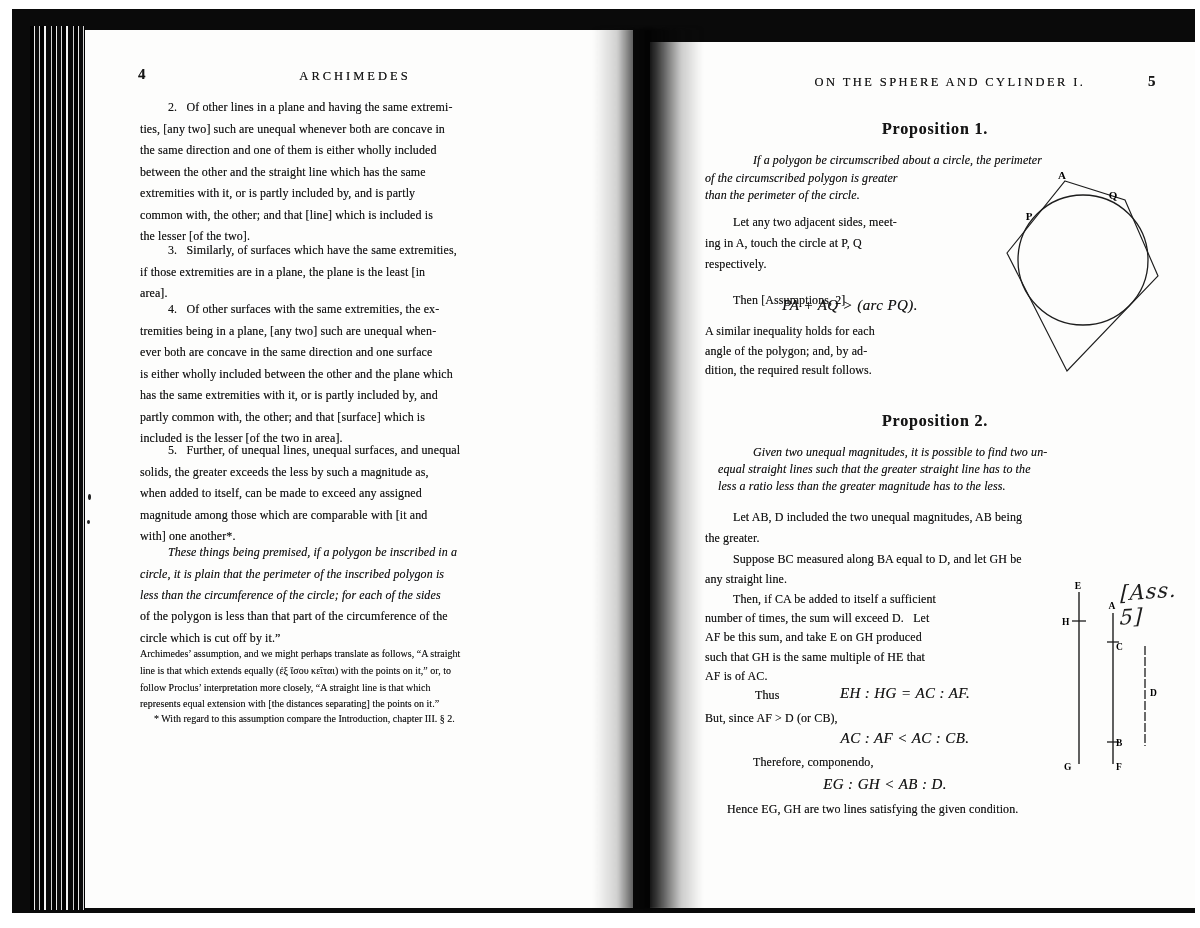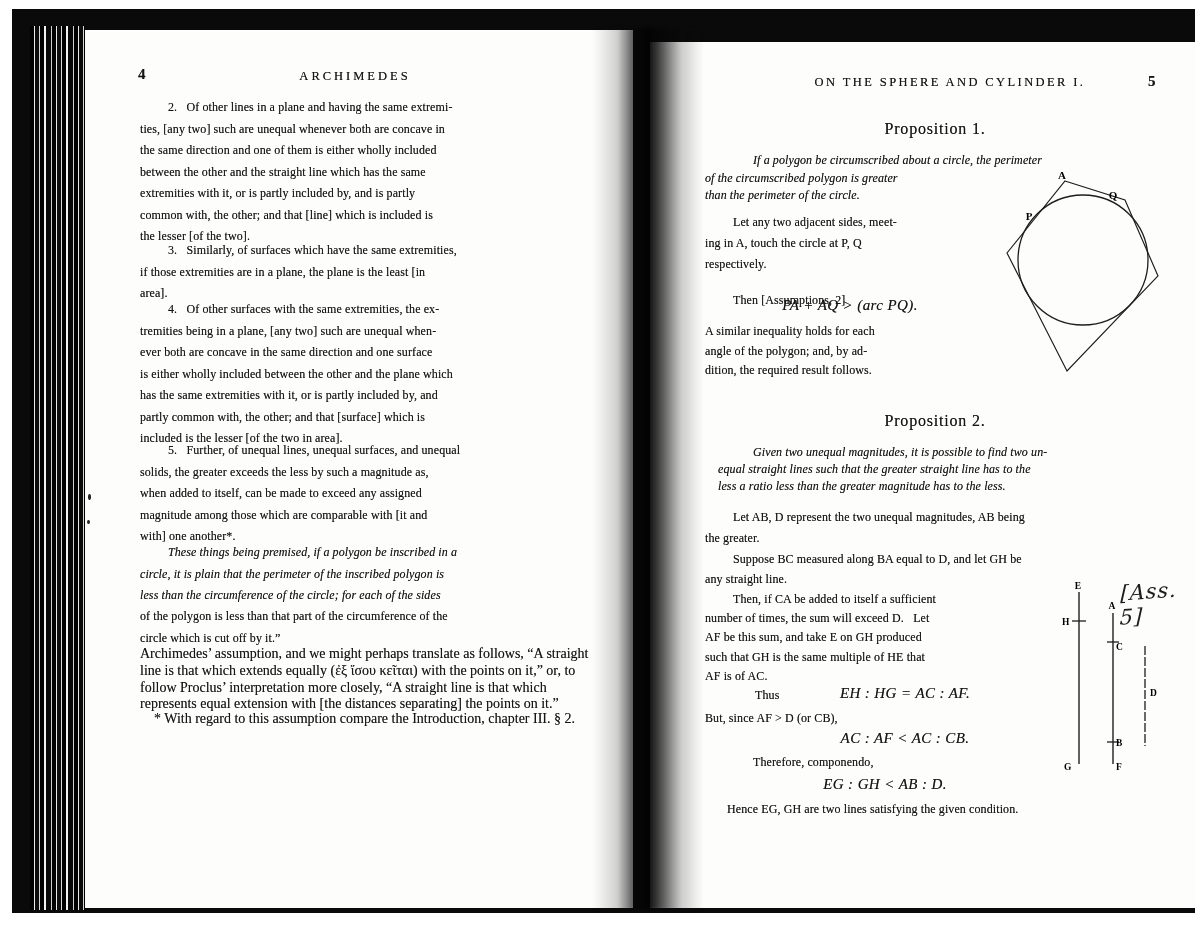--- a/index.html
+++ b/index.html
@@ -25,26 +25,26 @@
   .pre{white-space:pre;}
   .body-text{font-size:12px;line-height:21.5px;letter-spacing:0.1px;
              text-shadow:0 0 0.45px rgba(10,10,10,0.55);}
   .indent{text-indent:28px;}
   .indent-lg{text-indent:35px;margin-left:13px;}
   .indent-sm{text-indent:22px;}
   .ital{font-style:italic;}
   .running-head{font-size:12.5px;letter-spacing:3px;font-weight:400;
                 text-shadow:0 0 0.4px rgba(10,10,10,0.6);}
   .pgnum{font-size:15px;font-weight:700;text-shadow:0 0 0.4px rgba(10,10,10,0.5);}
-  .prop-title{font-size:16px;font-weight:400;letter-spacing:0.8px;
+  .prop-title{font-size:16px;font-weight:700;letter-spacing:0.8px;
               text-shadow:0 0 0.5px rgba(10,10,10,0.6);}
   .center{text-align:center;}
   .equation{font-style:italic;font-size:15px;letter-spacing:0.4px;
             text-shadow:0 0 0.45px rgba(10,10,10,0.55);}
-  .footnote{font-size:14px;line-height:16.8px;
+  .footnote{font-size:10px;line-height:16.8px;
             text-shadow:0 0 0.35px rgba(10,10,10,0.5);}
   .lh20{line-height:17px;}
   .lh21{line-height:21px;}
   .lh195{line-height:19.5px;}
   .lh192{line-height:19.2px;}
   .annotation{font-style:italic;font-size:21px;letter-spacing:1px;color:#1c1c1c;
               transform:rotate(-4deg) skewX(-6deg);font-family:"DejaVu Serif",serif;}
   .speck{position:absolute;background:#222;border-radius:50%;}
   svg text{font-family:"Liberation Serif","DejaVu Serif",serif;font-weight:700;}
 </style>
@@ -121,21 +121,21 @@
         <text x="87" y="11" font-size="11" text-anchor="middle">A</text>
         <text x="138" y="31" font-size="11" text-anchor="middle">Q</text>
         <text x="54" y="52" font-size="11" text-anchor="middle">P</text>
       </svg>
     </div>
 
     <div class="abs prop-title center" style="left:55px;top:370px;width:460px;">Proposition 2.</div>
     <div class="abs body-text pre ital indent-lg lh20" style="left:55px;top:402px;">Given two unequal magnitudes, it is possible to find two un-
 equal straight lines such that the greater straight line has to the
 less a ratio less than the greater magnitude has to the less.</div>
-    <div class="abs body-text pre indent lh21" style="left:55px;top:465px;">Let AB, D represent the two unequal magnitudes, AB being
+    <div class="abs body-text pre indent lh21" style="left:55px;top:465px;">Let AB, D included the two unequal magnitudes, AB being
 the greater.</div>
     <div class="abs body-text pre indent lh195" style="left:55px;top:508px;">Suppose BC measured along BA equal to D, and let GH be
 any straight line.</div>
     <div class="abs body-text pre indent lh192" style="left:55px;top:548px;">Then, if CA be added to itself a sufficient
 number of times, the sum will exceed D.   Let
 AF be this sum, and take E on GH produced
 such that GH is the same multiple of HE that
 AF is of AC.</div>
     <div class="abs body-text" style="left:105px;top:643px;">Thus</div>
     <div class="abs equation center" style="left:85px;top:643px;width:340px;">EH : HG = AC : AF.</div>

